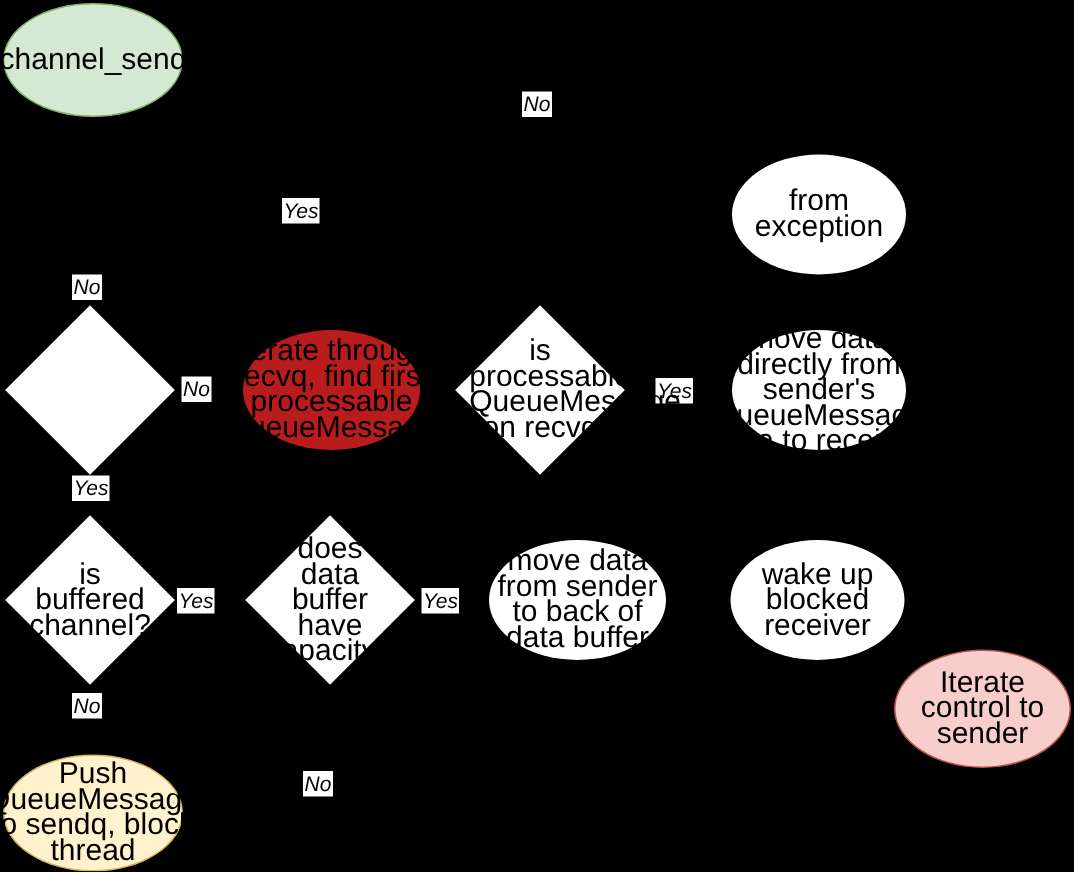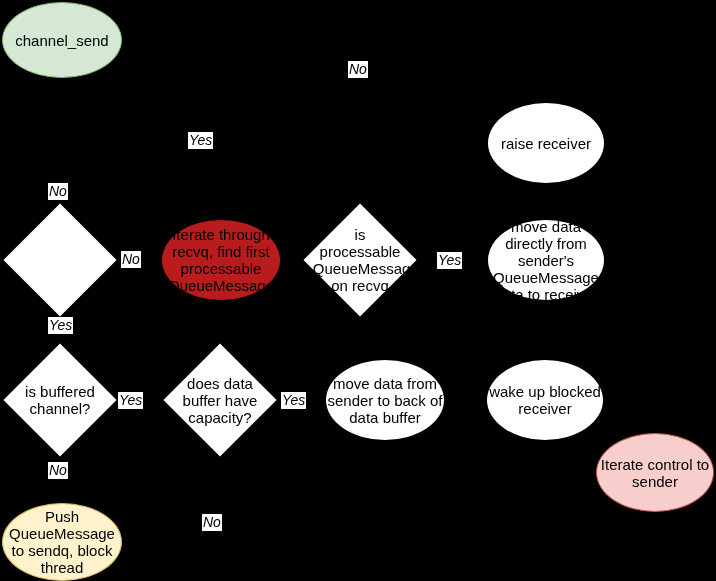--- a/index.html
+++ b/index.html
@@ -16,21 +16,21 @@
     font-family: "Liberation Sans", sans-serif;
   }
   .node {
     position: absolute;
     box-sizing: border-box;
     display: flex;
     align-items: center;
     justify-content: center;
     text-align: center;
     color: #000000;
-    font-size: 15px;
+    font-size: 20px;
     line-height: 17px;
     white-space: nowrap;
   }
   .ellipse {
     border-radius: 50%;
   }
   .ellipse .txt {
     white-space: normal;
     width: 126%;
   }
@@ -65,21 +65,21 @@
   }
 </style>
 </head>
 <body>
 
 <div id="canvas">
     <div class="node ellipse" style="left: 2px; top: 2px; width: 120px; height: 76px; background: rgb(213, 232, 212); border: 1px solid rgb(130, 179, 102);">
       <div class="txt">channel_send</div>
     </div>
     <div class="node ellipse" style="left: 488px; top: 103px; width: 116px; height: 80px; background: rgb(255, 255, 255);">
-      <div class="txt">raise receiver</div>
+      <div class="txt">from exception</div>
     </div>
     <div class="node diamond" style="left: 20px; top: 220px; width: 80px; height: 80px;">
       <div class="dshape" style="background: rgb(255, 255, 255);"></div>
     </div>
     <div class="node ellipse" style="left: 162px; top: 220px; width: 118px; height: 80px; background: #b91c1c;">
       <div class="txt">Iterate through recvq, find first processable QueueMessage</div>
     </div>
     <div class="node diamond" style="left: 320px; top: 220px; width: 80px; height: 80px;">
       <div class="dshape" style="background: rgb(255, 255, 255);"></div>
       <div class="txt">is processable QueueMessage on recvq</div>

